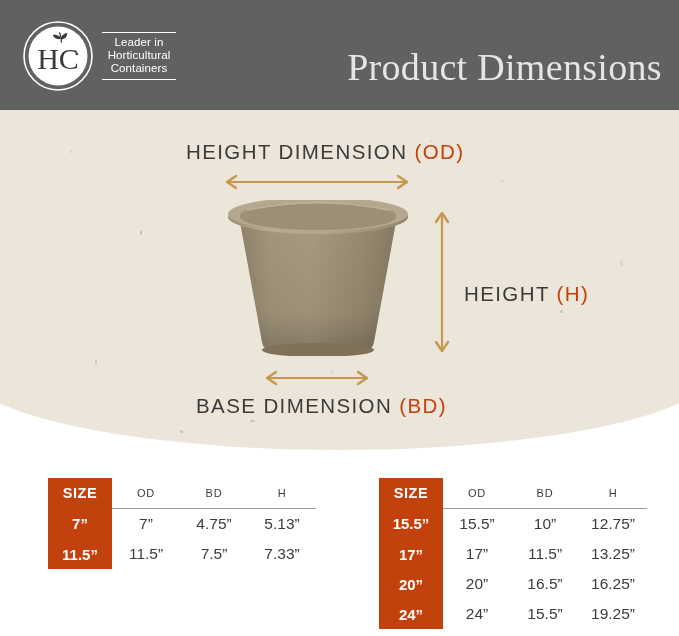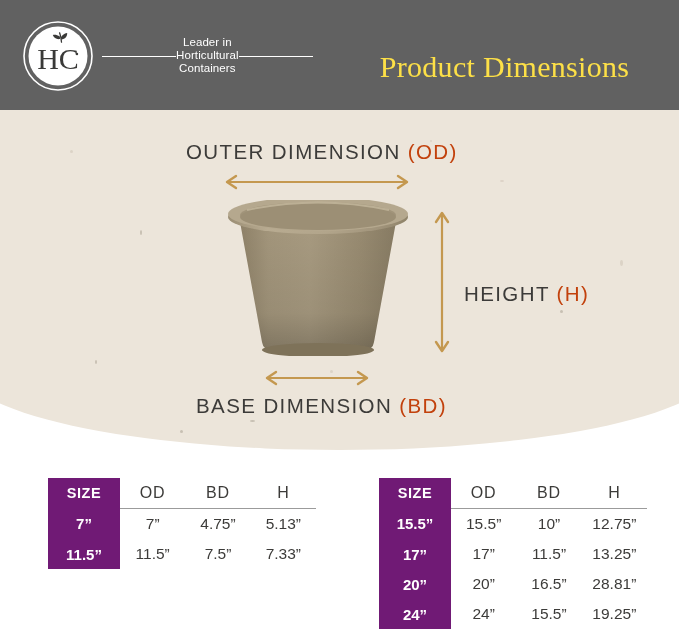--- a/index.html
+++ b/index.html
@@ -33,21 +33,21 @@
   .logo-mark {
     position: relative;
     width: 72px; height: 72px;
     flex: 0 0 auto;
   }
   .logo-mark svg { display: block; }
   .logo-text {
     margin-left: 8px;
     padding: 3px 0 3px 0;
     display: flex;
-    flex-direction: row;
+    flex-direction: column;
     align-items: center;
     justify-content: center;
   }
   .logo-rule {
     width: 74px;
     height: 1px;
     background: #ffffff;
   }
   .logo-lines {
     padding: 3px 0 4px 0;
@@ -58,23 +58,23 @@
     letter-spacing: 0.1px;
     font-family: "Liberation Sans", sans-serif;
   }
   .header-title {
     position: absolute;
     left: 330px; top: 0;
     width: 349px; height: 134px;
     display: flex;
     align-items: center;
     justify-content: center;
-    color: #fde047;
+    color: #e5e5e5;
     font-family: "Liberation Serif", serif;
-    font-size: 30px;
+    font-size: 38px;
     letter-spacing: 0.3px;
   }
 
   
   .panel-wrap {
     position: absolute;
     left: 0; top: 110px;
     width: 679px; height: 342px;
     overflow: hidden;
   }
@@ -152,38 +152,38 @@
     padding: 0;
     height: 30px;
     font-size: 15px;
     font-weight: 700;
     color: #ffffff;
     text-align: center;
     vertical-align: middle;
     font-family: "Liberation Sans", sans-serif;
   }
   .tbl .c-size {
-    width: 72px;
-    background: #701a75;
+    width: 64px;
+    background: #c2410c;
   }
   .tbl th.c-size {
     font-size: 14.5px;
     letter-spacing: 0.6px;
   }
   .tbl td.c-size {
     font-size: 15px;
   }
   .tbl th.c-data, .tbl td.c-data {
     color: #3c3b39;
     font-weight: 400;
     font-size: 15.5px;
     background: transparent;
   }
   .tbl th.c-data {
-    font-size: 16px;
+    font-size: 11px;
     letter-spacing: 0.8px;
   }
   .tbl tr.head-row th.c-data {
     border-bottom: 1px solid #9b9b9b;
   }
 </style>
 </head>
 <body>
 
 <div class="header">
@@ -223,21 +223,21 @@
   <div class="panel-speck dark" style="left:560px; top:200px; width:3px; height:3px;"></div>
   <div class="panel-speck" style="left:330px; top:260px; width:3px; height:3px;"></div>
   <div class="panel-speck dark" style="left:95px;  top:250px; width:2px; height:4px;"></div>
   <div class="panel-speck" style="left:620px; top:150px; width:3px; height:6px;"></div>
   <div class="panel-speck dark" style="left:250px; top:310px; width:5px; height:2px;"></div>
   <div class="panel-speck" style="left:430px; top:30px;  width:2px; height:2px;"></div>
   <div class="panel-speck dark" style="left:180px; top:320px; width:3px; height:3px;"></div>
 </div>
 
 <div class="dim-label" id="od-label">
-  <span>OUTER DIMENSION</span>
+  <span>HEIGHT DIMENSION</span>
   <span class="accent">(OD)</span>
 </div>
 
 <div class="arrow-h" id="od-arrow">
   <svg width="190" height="14" viewBox="0 0 190 14">
     <line x1="6" y1="7" x2="184" y2="7" stroke="#c4984f" stroke-width="2.2"></line>
     <polyline points="14,1 5,7 14,13" fill="none" stroke="#c4984f" stroke-width="2.4" stroke-linecap="round" stroke-linejoin="round"></polyline>
     <polyline points="176,1 185,7 176,13" fill="none" stroke="#c4984f" stroke-width="2.4" stroke-linecap="round" stroke-linejoin="round"></polyline>
   </svg>
 </div>
@@ -354,21 +354,21 @@
       <tr>
         <td class="c-size">17”</td>
         <td class="c-data">17”</td>
         <td class="c-data">11.5”</td>
         <td class="c-data">13.25”</td>
       </tr>
       <tr>
         <td class="c-size">20”</td>
         <td class="c-data">20”</td>
         <td class="c-data">16.5”</td>
-        <td class="c-data">28.81”</td>
+        <td class="c-data">16.25”</td>
       </tr>
       <tr>
         <td class="c-size">24”</td>
         <td class="c-data">24”</td>
         <td class="c-data">15.5”</td>
         <td class="c-data">19.25”</td>
       </tr>
     </tbody>
   </table>
 </div>

